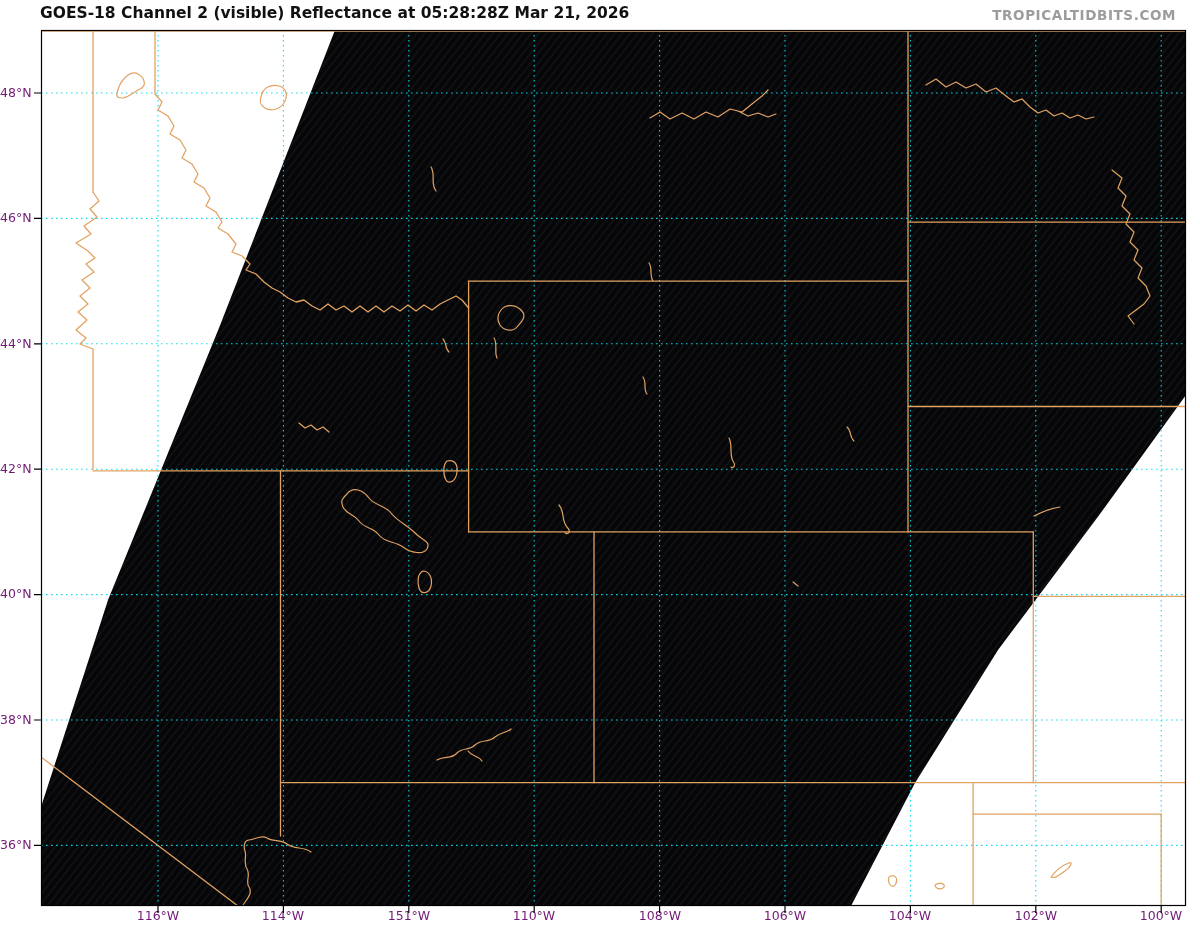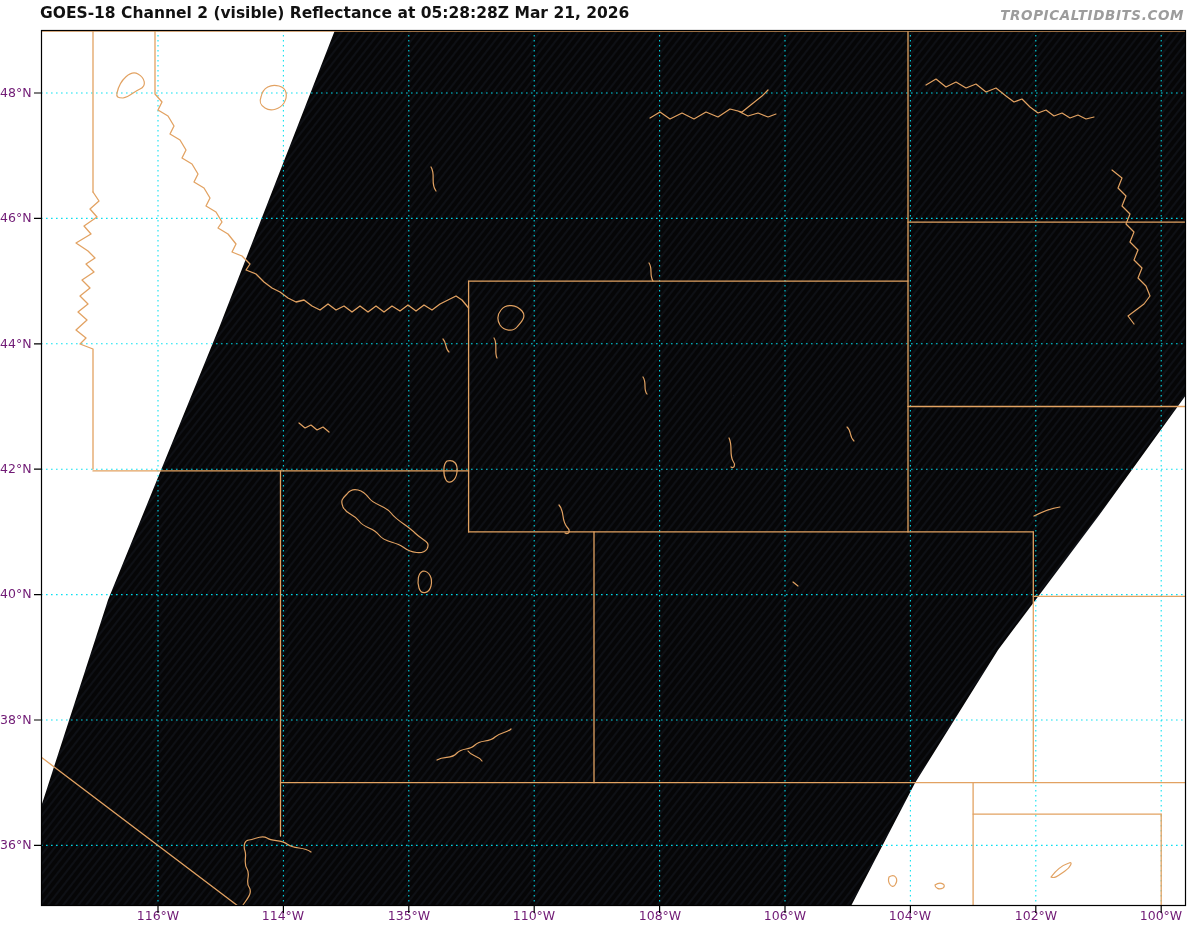--- a/index.html
+++ b/index.html
@@ -1,21 +1,21 @@
 <!DOCTYPE html>
 <html><head>
 <meta charset="utf-8">
 <style>
   html,body{margin:0;padding:0;background:#ffffff;}
   #app{position:relative;width:1200px;height:929px;background:#ffffff;overflow:hidden;
        font-family:"DejaVu Sans","Liberation Sans",sans-serif;border-radius:16px;}
   .title{position:absolute;left:40px;top:4px;font-size:15.5px;font-weight:bold;color:#111;
          white-space:nowrap;}
-  .watermark{position:absolute;right:16px;top:7px;font-size:13.5px;font-weight:bold;color:#9c9c9c;
-             letter-spacing:0.6px;white-space:nowrap;font-style:italic;}
+  .watermark{position:absolute;right:24px;top:7px;font-size:13.5px;font-weight:bold;color:#9c9c9c;
+             letter-spacing:0.6px;white-space:nowrap;}
   .latlab{position:absolute;left:0;width:31px;text-align:right;font-size:12.5px;color:#701a75;
           line-height:14px;}
   .lonlab{position:absolute;width:70px;text-align:center;font-size:12.5px;color:#701a75;top:909px;
           line-height:14px;}
   svg{position:absolute;left:0;top:0;}
 </style>
 </head>
 <body>
 
 <div id="app">
@@ -26,21 +26,21 @@
   <div class="latlab" style="top:86px">48°N</div>
   <div class="latlab" style="top:211px">46°N</div>
   <div class="latlab" style="top:337px">44°N</div>
   <div class="latlab" style="top:462px">42°N</div>
   <div class="latlab" style="top:587px">40°N</div>
   <div class="latlab" style="top:713px">38°N</div>
   <div class="latlab" style="top:838px">36°N</div>
 
   <div class="lonlab" style="left:123px">116°W</div>
   <div class="lonlab" style="left:248px">114°W</div>
-  <div class="lonlab" style="left:374px">135°W</div>
+  <div class="lonlab" style="left:374px">151°W</div>
   <div class="lonlab" style="left:499px">110°W</div>
   <div class="lonlab" style="left:625px">108°W</div>
   <div class="lonlab" style="left:750px">106°W</div>
   <div class="lonlab" style="left:875px">104°W</div>
   <div class="lonlab" style="left:1001px">102°W</div>
   <div class="lonlab" style="left:1126px">100°W</div>
 
   <svg width="1200" height="929" viewBox="0 0 1200 929">
     <defs>
       <clipPath id="plotclip">

